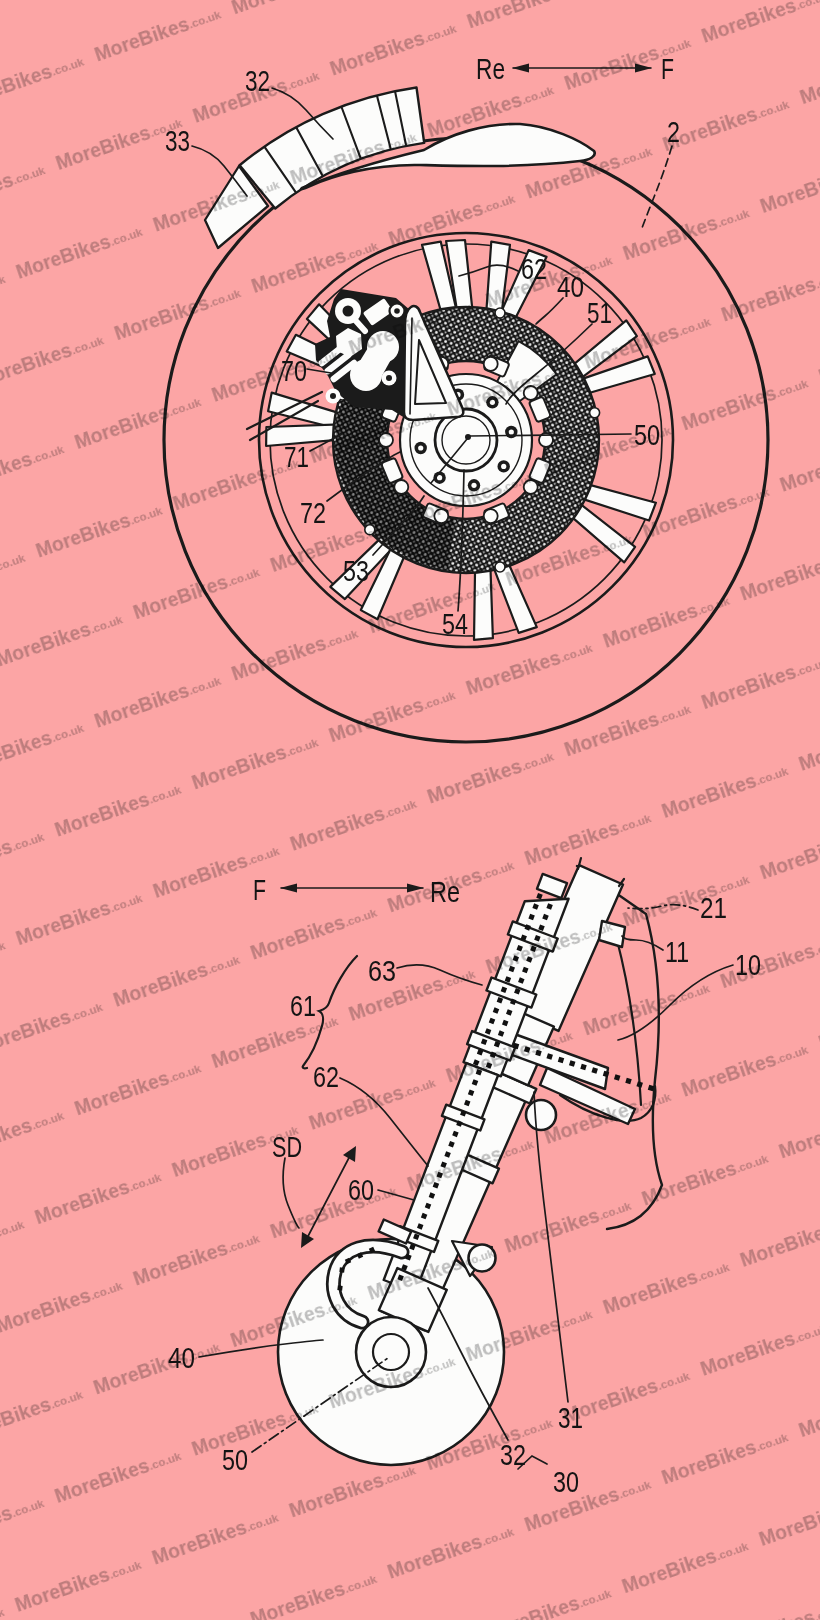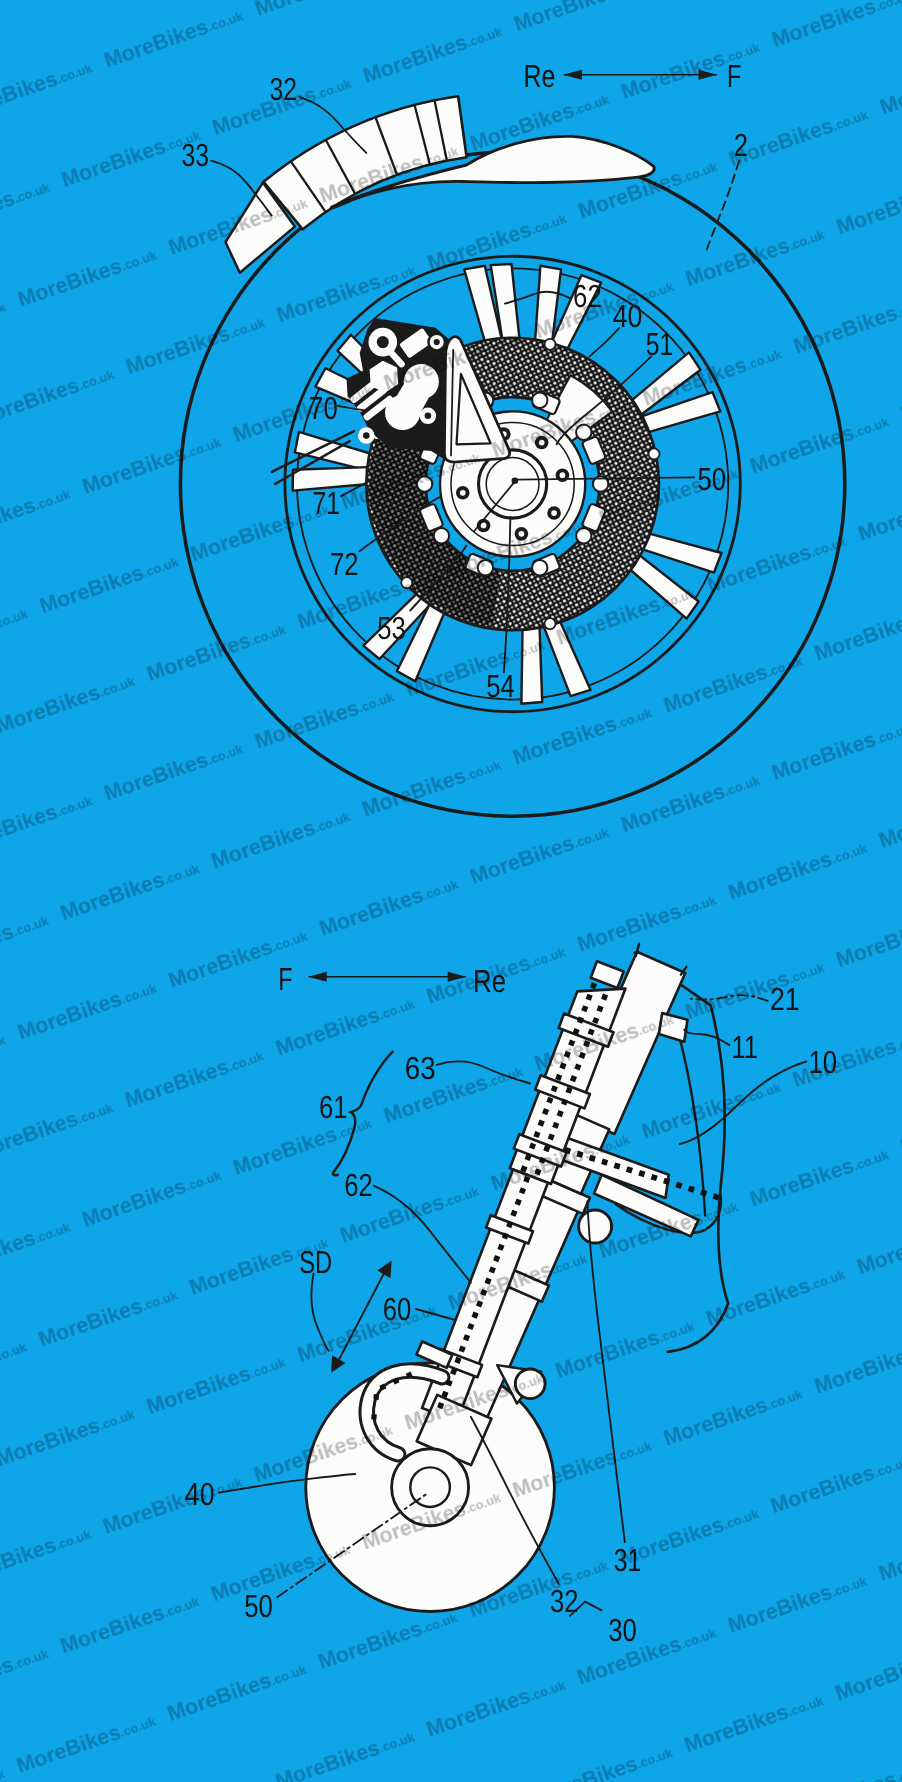--- a/index.html
+++ b/index.html
@@ -1,14 +1,14 @@
 <!DOCTYPE html>
 <html><head><meta charset="utf-8"><style>
 html,body{margin:0;padding:0;background:#fff;}
-#page{width:820px;height:1620px;background:#0ea5e9;overflow:hidden;position:relative;}
+#page{width:820px;height:1620px;background:#fca5a5;overflow:hidden;position:relative;}
 </style></head>
 <body>
 <div id="page"><svg xmlns="http://www.w3.org/2000/svg" width="820" height="1620" viewBox="0 0 820 1620">
       <defs>
 <pattern id="ht" width="5.8" height="5.8" patternUnits="userSpaceOnUse" patternTransform="rotate(18)">
   <rect width="5.8" height="5.8" fill="#151515"></rect>
   <circle cx="1.5" cy="1.5" r="1.45" fill="#efefef"></circle>
   <circle cx="4.4" cy="4.4" r="1.05" fill="#bdbdbd"></circle>
 </pattern>
 <filter id="wmblur" x="-20%" y="-20%" width="140%" height="140%">

